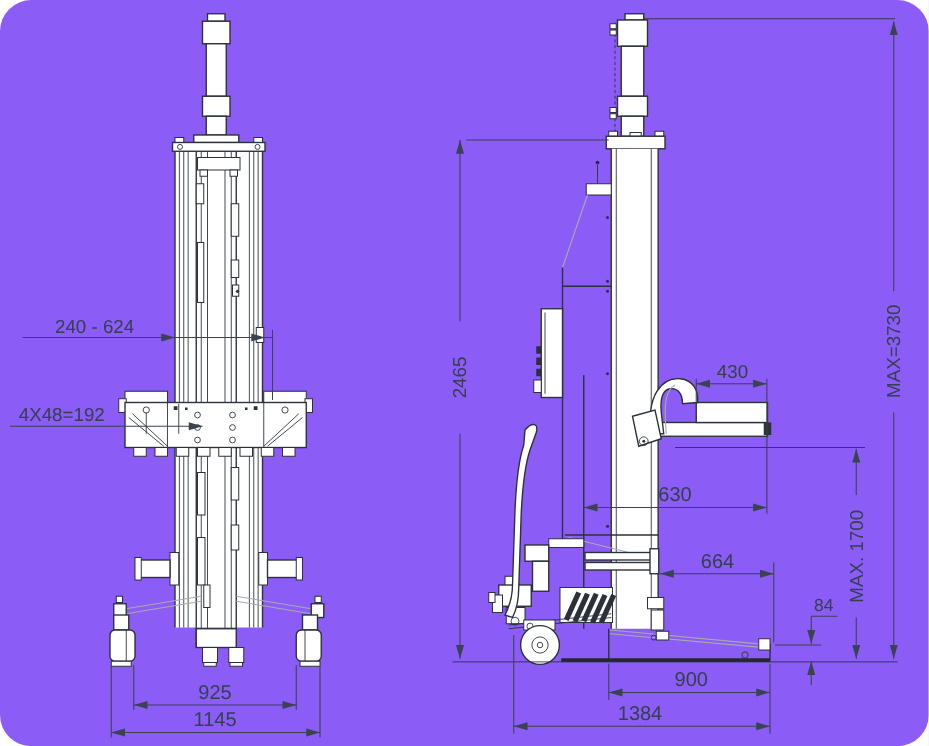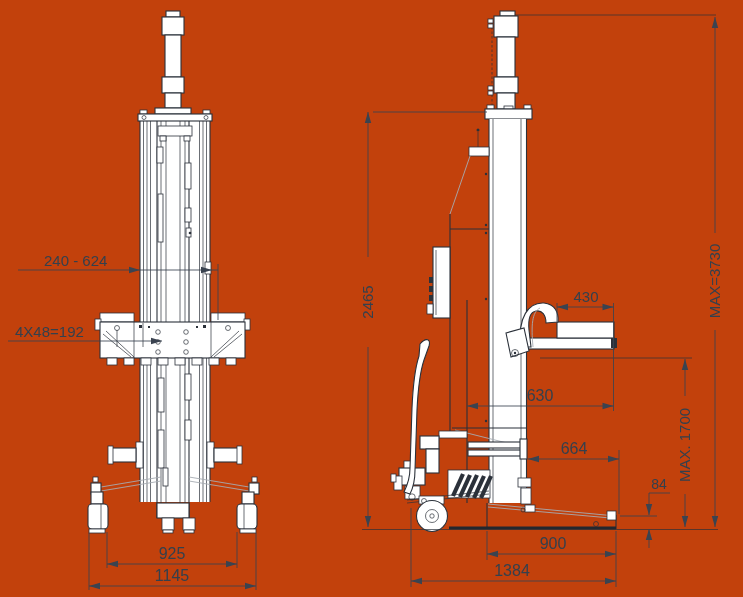--- a/index.html
+++ b/index.html
@@ -1,17 +1,17 @@
 <!DOCTYPE html>
 <html><head>
 <meta charset="utf-8">
 <style>
   html,body{margin:0;padding:0;background:#ffffff;}
-  .stage{position:relative;width:743px;height:597px;background:#c2410c;overflow:hidden;
-         font-family:"Liberation Sans", sans-serif;}
+  .stage{position:relative;width:743px;height:597px;background:#8b5cf6;overflow:hidden;
+         font-family:"Liberation Sans", sans-serif;border-radius:25px;}
   svg{display:block;}
   
   .ln{stroke:#2b313a;stroke-width:1.1;fill:none;stroke-linecap:butt;}
   .thin{stroke:#2b313a;stroke-width:0.7;fill:none;}
   .lt{stroke:#a6abb2;stroke-width:0.9;fill:none;}
   .dim{stroke:#3a4350;stroke-width:0.85;fill:none;}
   .fw{fill:#ffffff;stroke:#2b313a;stroke-width:1.1;}
   .fwt{fill:#ffffff;stroke:#2b313a;stroke-width:0.8;}
   .fd{fill:#2b313a;stroke:none;}
   .ah{fill:#3a4350;stroke:none;}

